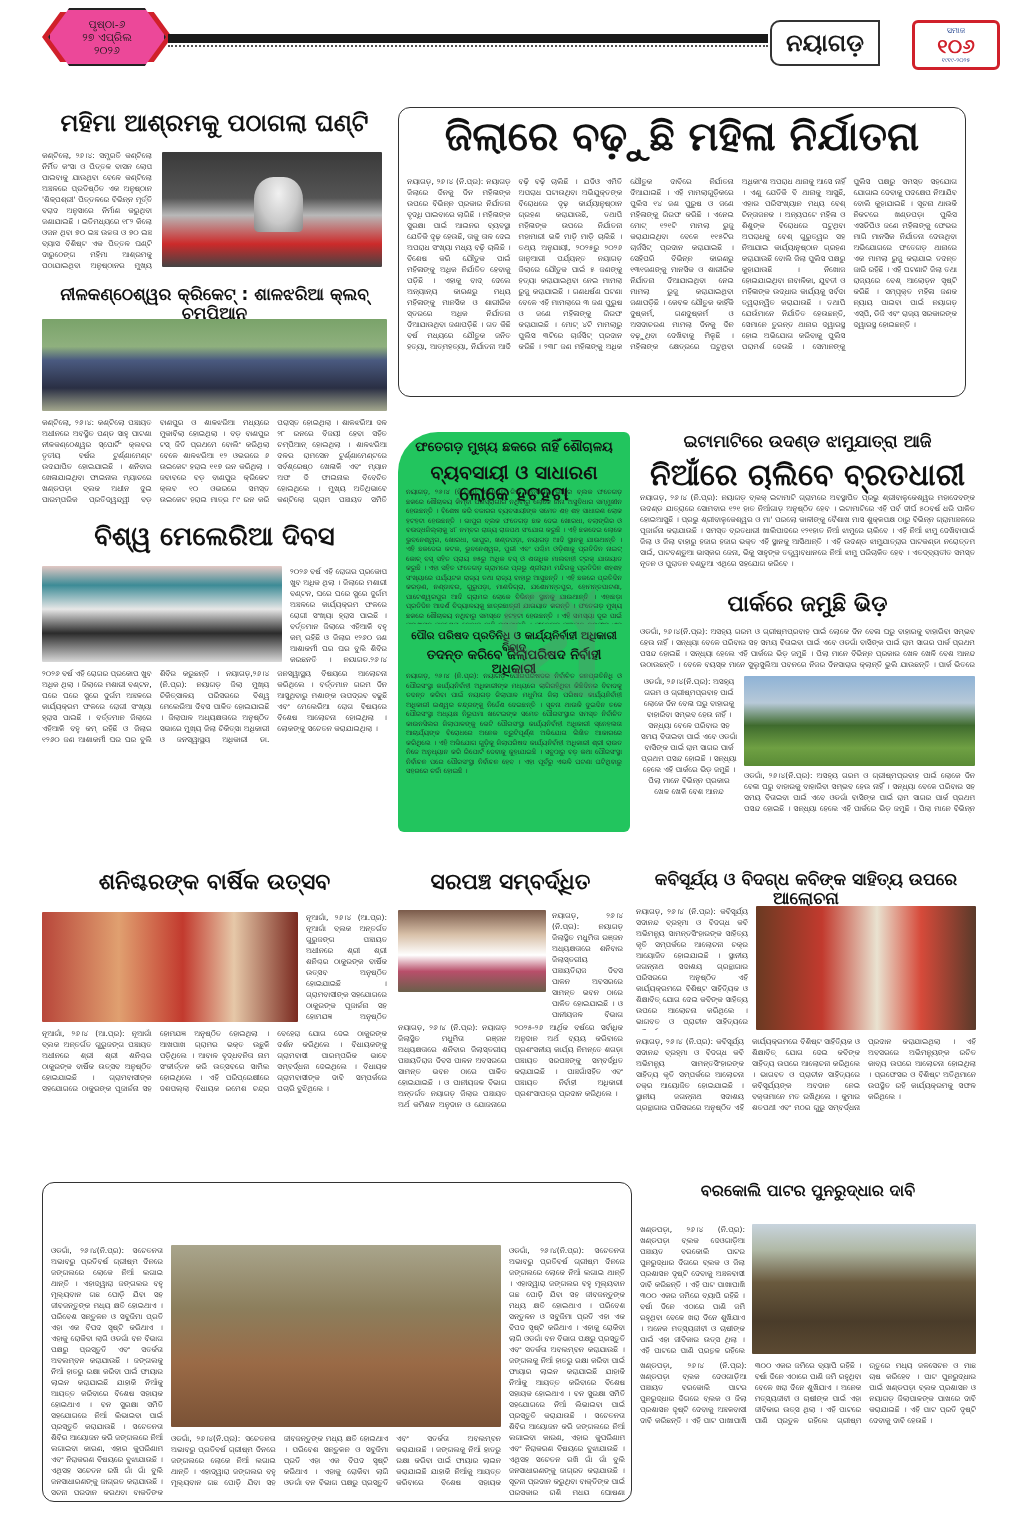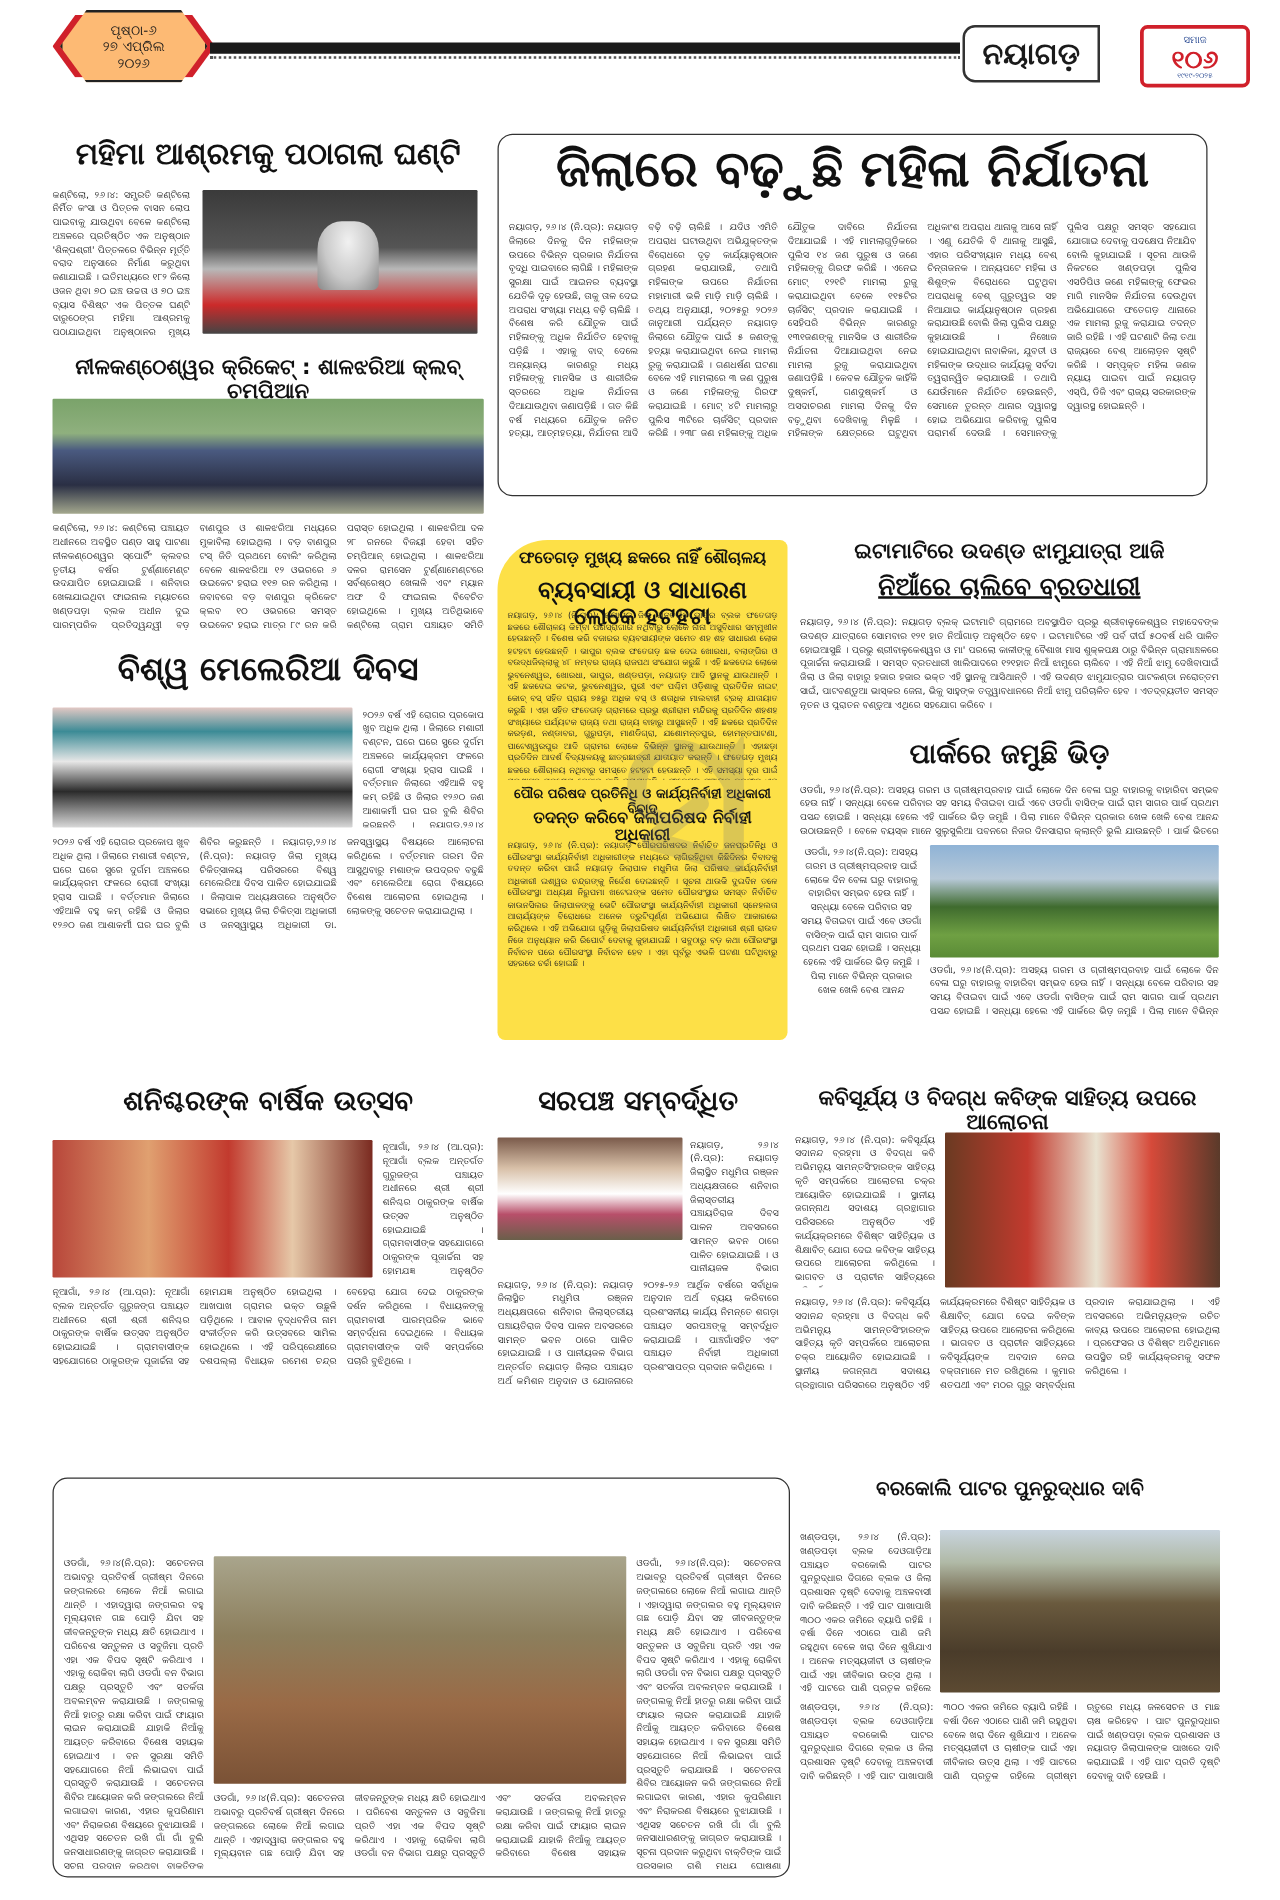--- a/index.html
+++ b/index.html
@@ -3,21 +3,21 @@
 <meta charset="utf-8">
 <style>
   * { box-sizing: border-box; margin: 0; padding: 0; }
   html, body { width: 1024px; height: 1520px; background: #fff; overflow: hidden; }
   body { font-family: "DejaVu Sans", sans-serif; color: #1a1a1a; position: relative; }
 
   
   .masthead { position: absolute; left: 0; top: 0; width: 1024px; height: 72px; }
   .page-badge {
     position: absolute; left: 48px; top: 8px; width: 118px; height: 58px;
-    background: #fdba74; border: 2px solid #222;
+    background: #ec4899; border: 2px solid #222;
     clip-path: polygon(18% 0, 82% 0, 100% 50%, 82% 100%, 18% 100%, 0 50%);
     display: flex; flex-direction: column; align-items: center; justify-content: center;
     font-size: 11px; line-height: 13px; text-align: center;
   }
   .page-badge-red {
     position: absolute; left: 42px; top: 12px; width: 130px; height: 50px; background: #d0202a;
     clip-path: polygon(14% 0, 86% 0, 100% 50%, 86% 100%, 14% 100%, 0 50%);
   }
   .rule-thick { position: absolute; left: 168px; top: 34px; width: 600px; height: 9px; background: #1a1a1a; }
   .rule-dotted { position: absolute; left: 168px; top: 45px; width: 600px; height: 3px; border-top: 2px dotted #555; }
@@ -38,21 +38,21 @@
 
   
   .article { position: absolute; }
   .headline { font-weight: bold; line-height: 1.1; text-align: center; color: #111; }
   .body-text { font-size: 7.5px; line-height: 11px; text-align: justify; color: #222; }
   .cols2 { column-count: 2; column-gap: 8px; }
   .cols3 { column-count: 3; column-gap: 8px; }
   .cols5 { column-count: 5; column-gap: 8px; }
   .photo { position: absolute; border-radius: 1px; }
   .boxed { border: 1.5px solid #333; border-radius: 12px; }
-  .pink-box { background: #fde047; border-radius: 40px 6px 6px 6px; }
+  .pink-box { background: #22c55e; border-radius: 40px 6px 6px 6px; }
 
   
   .ph-bell { background: linear-gradient(180deg,#3a3a3a 0%,#555 40%,#b8b8b8 55%,#cc2a2a 80%,#444 100%); }
   .ph-bell::after { content:""; position:absolute; left:42%; top:22%; width:22%; height:48%; background: radial-gradient(ellipse at 50% 30%, #f1f1f1 0%, #c9c9c9 55%, #888 100%); border-radius: 40% 40% 10% 10%; }
   .ph-cricket { background: linear-gradient(180deg,#7aa36a 0%,#8fb07e 30%,#4a5a80 45%,#2a2f44 75%,#a4a88e 100%); }
   .ph-malaria { background: linear-gradient(180deg,#e2c8c4 0%,#3c8b96 20%,#e7e7e7 45%,#2b2b2b 70%,#d9d9d9 100%); }
   .ph-park { background: linear-gradient(180deg,#8fb3d6 0%,#b7c9d8 30%,#3f6b2e 55%,#6fa043 80%,#5a8b36 100%); }
   .ph-shani { background: linear-gradient(90deg,#b8463a 0%,#e0a070 30%,#c23a2e 55%,#e6c8a8 75%,#7a2a20 100%); }
   .ph-sarpanch { background: linear-gradient(180deg,#7a5a4a 0%,#d8c0a8 30%,#fff 55%,#b84f6a 75%,#6a5f4a 100%); }
   .ph-kabi { background: linear-gradient(90deg,#6a3a22 0%,#c23a2e 30%,#e9e2d0 55%,#d64a3a 75%,#5a3a2a 100%); }
@@ -115,21 +115,21 @@
   <div class="body-text" style="height:136px;overflow:hidden;margin-top:4px;font-size:6.8px;line-height:9.5px;">ନୟାଗଡ଼, ୨୬।୪ (ନି.ପ୍ର): ନୟାଗଡ଼ ଜିଲା ଅନ୍ତର୍ଗତ ଭାପୁର ବ୍ଲକ ଫତେଗଡ଼ ଛକରେ ଶୌଚାଳୟ କିମ୍ବା ପରିସ୍ରାଗାର ନଥିବାରୁ ଲୋକେ ନାନା ଅସୁବିଧାର ସମ୍ମୁଖୀନ ହେଉଛନ୍ତି । ବିଶେଷ କରି ବଜାରର ବ୍ୟବସାୟୀଙ୍କ ସମେତ ଶହ ଶହ ସାଧାରଣ ଲୋକ ହଟହଟା ହେଉଛନ୍ତି । ଭାପୁର ବ୍ଲକ ଫତେଗଡ଼ ଛକ ଦେଇ ଖୋରଧା, ବଲାଙ୍ଗିର ଓ ବଉଦ୍ଧଜିଲ୍ଲାକୁ ୪୮ ନମ୍ବର ରାଜ୍ୟ ରାଜପଥ ସଂଯୋଗ କରୁଛି । ଏହି ଛକଦେଇ ଲୋକେ ଭୁବନେଶ୍ୱର, ଖୋରଧା, ଭାପୁର, ଖଣ୍ଡପଡ଼ା, ନୟାଗଡ଼ ଆଦି ସ୍ଥାନକୁ ଯାଉଥାନ୍ତି । ଏହି ଛକଦେଇ କଟକ, ଭୁବନେଶ୍ୱର, ପୁରୀ ଏବଂ ପଶ୍ଚିମ ଓଡ଼ିଶାକୁ ପ୍ରତିଦିନ ନାଇଟ୍ କୋଚ୍ ବସ୍ ସହିତ ପ୍ରାୟ ୭୫ରୁ ଅଧିକ ବସ୍ ଓ ଶତାଧିକ ମାଲବାହୀ ଟ୍ରକ୍ ଯାତାୟାତ କରୁଛି । ଏହା ସହିତ ଫତେଗଡ଼ ଗ୍ରାମରେ ପ୍ରଭୁ ଶ୍ରୀରାମ ମନ୍ଦିରକୁ ପ୍ରତିଦିନ ଶହଶହ ସଂଖ୍ୟାରେ ପର୍ଯ୍ୟଟକ ରାଜ୍ୟ ତଥା ରାଜ୍ୟ ବାହାରୁ ଆସୁଛନ୍ତି । ଏହି ଛକରେ ପ୍ରତିଦିନ କରଡ଼ଣ, ନଣ୍ଡାବର, ଗୁରୁପଡ଼ା, ମାଣଡିଗ୍ରା, ଯଶୋମନ୍ତପୁର, ହୋମନ୍ତପାଟଣା, ପାଟେଶ୍ୱରପୁର ଆଦି ଗ୍ରାମର ଲୋକେ ବିଭିନ୍ନ ସ୍ଥାନକୁ ଯାଉଥାନ୍ତି । ଏହାଛଡ଼ା ପ୍ରତିଦିନ ଆଦର୍ଶ ବିଦ୍ୟାଳୟକୁ ଛାତ୍ରଛାତ୍ରୀ ଯାତାୟାତ କରନ୍ତି । ଫତେଗଡ଼ ମୁଖ୍ୟ ଛକରେ ଶୌଚାଳୟ ନଥିବାରୁ ସମସ୍ତେ ହଟହଟା ହେଉଛନ୍ତି । ଏହି ସମସ୍ୟା ଦୂର ପାଇଁ ପ୍ରଶାସନ ପଦକ୍ଷେପ ନେବାକୁ ଦାବି କରାଯାଇଛି । ଫତେଗଡ଼ ପଞ୍ଚାୟତ ତରଫରୁ ଏକ ଶୌଚାଳୟ ନିର୍ମାଣ କରିବାକୁ ଦାବି ହେଉଛି ।</div>
   <div class="headline" style="font-size:10.5px;height:18px;margin-top:6px;">ପୌର ପରିଷଦ ପ୍ରତିନିଧି ଓ କାର୍ଯ୍ୟନିର୍ବାହୀ ଅଧିକାରୀ ବିବାଦ</div>
   <div class="headline" style="font-size:13px;height:20px;">ତଦନ୍ତ କରିବେ ଜିଲାପରିଷଦ ନିର୍ବାହୀ ଅଧିକାରୀ</div>
   <div class="body-text" style="height:118px;overflow:hidden;margin-top:4px;font-size:6.8px;line-height:9.5px;">ନୟାଗଡ଼, ୨୬।୪ (ନି.ପ୍ର): ନୟାଗଡ଼ ପୌରପରିଷଦର ନିର୍ବାଚିତ ଜନପ୍ରତିନିଧି ଓ ପୌରସଂସ୍ଥା କାର୍ଯ୍ୟନିର୍ବାହୀ ଅଧିକାରୀଙ୍କ ମଧ୍ୟରେ ଲାଗିରହିଥିବା କିଛିଦିନର ବିବାଦକୁ ତଦନ୍ତ କରିବା ପାଇଁ ନୟାଗଡ଼ ଜିଲାପାଳ ମଧୁମିତା ଜିଲା ପରିଷଦ କାର୍ଯ୍ୟନିର୍ବାହୀ ଅଧିକାରୀ ଇଶ୍ୱର ଚନ୍ଦ୍ରଙ୍କୁ ନିର୍ଦ୍ଦେଶ ଦେଇଛନ୍ତି । ସୂଚନା ଥାଉକି ଦୁଇଦିନ ତଳେ ପୌରସଂସ୍ଥା ଅଧ୍ୟକ୍ଷ ନିରୁପମା ଖଟେଇଙ୍କ ସମେତ ପୌରସଂସ୍ଥାର ସମସ୍ତ ନିର୍ବାଚିତ କାଉନସିଲର ଜିଲାପାଳଙ୍କୁ ଭେଟି ପୌରସଂସ୍ଥା କାର୍ଯ୍ୟନିର୍ବାହୀ ଅଧିକାରୀ ସ୍ନେହଲତା ଆଚାର୍ଯ୍ୟଙ୍କ ବିରୋଧରେ ଅନେକ ତ୍ରୁଟିପୂର୍ଣ୍ଣ ଅଭିଯୋଗ ଲିଖିତ ଆକାରରେ କରିଥିଲେ । ଏହି ଅଭିଯୋଗ ଗୁଡ଼ିକୁ ଜିଲାପରିଷଦ କାର୍ଯ୍ୟନିର୍ବାହୀ ଅଧିକାରୀ ଶ୍ରୀ ରାଉତ ନିଜେ ଅନୁଧ୍ୟାନ କରି ରିପୋର୍ଟ ଦେବାକୁ କୁହାଯାଇଛି । ସବୁଠାରୁ ବଡ଼ କଥା ପୌରସଂସ୍ଥା ନିର୍ବାଚନ ପରେ ପୌରସଂସ୍ଥା ନିର୍ବାଚନ ହେବ । ଏହା ପୂର୍ବରୁ ଏଭଳି ଘଟଣା ଘଟିଥିବାରୁ ସହରରେ ଚର୍ଚ୍ଚା ହୋଇଛି ।</div>
 </div>
 
 <div class="watermark">ସ</div>
 
 <div class="article" style="left:640px;top:432px;width:335px;height:130px;">
   <div class="headline" style="font-size:17px;height:26px;">ଇଟାମାଟିରେ ଉଦଣ୍ଡ ଝାମୁଯାତ୍ରା ଆଜି</div>
-  <div class="headline" style="font-size:20px;height:32px;text-decoration:underline;">ନିଆଁରେ ଚାଲିବେ ବ୍ରତଧାରୀ</div>
+  <div class="headline" style="font-size:30px;height:32px;">ନିଆଁରେ ଚାଲିବେ ବ୍ରତଧାରୀ</div>
   <div class="body-text" style="height:76px;overflow:hidden;margin-top:2px;">ନୟାଗଡ଼, ୨୬।୪ (ନି.ପ୍ର): ନୟାଗଡ଼ ବ୍ଲକ୍ ଇଟାମାଟି ଗ୍ରାମରେ ଅବସ୍ଥାପିତ ପ୍ରଭୁ ଶ୍ରୀବାଳୁକେଶ୍ୱର ମହାଦେବଙ୍କ ଉଦଣ୍ଡ ଯାତ୍ରାରେ ସୋମବାର ୧୨୧ ହାତ ନିଆଁଗାଡ଼ ଅନୁଷ୍ଠିତ ହେବ । ଇଟାମାଟିରେ ଏହି ପର୍ବ ଦୀର୍ଘ ୫୦ବର୍ଷ ଧରି ପାଳିତ ହୋଇଆସୁଛି । ପ୍ରଭୁ ଶ୍ରୀବାଳୁକେଶ୍ୱର ଓ ମା' ପରଲୋ କାଳୀଙ୍କୁ ବୈଶାଖ ମାସ ଶୁକ୍ଳପକ୍ଷ ଠାରୁ ବିଭିନ୍ନ ଗ୍ରାମାଞ୍ଚଳରେ ପୂଜାର୍ଚ୍ଚନା କରାଯାଉଛି । ସମସ୍ତ ବ୍ରତଧାରୀ ଖାଲିପାଦରେ ୧୨୧ହାତ ନିଆଁ ଝାମୁରେ ଚାଲିବେ । ଏହି ନିଆଁ ଝାମୁ ଦେଖିବାପାଇଁ ଜିଲା ଓ ଜିଲା ବାହାରୁ ହଜାର ହଜାର ଭକ୍ତ ଏହି ସ୍ଥାନକୁ ଆସିଥାନ୍ତି । ଏହି ଉଦଣ୍ଡ ଝାମୁଯାତ୍ରାର ପାଟକଣ୍ଡା ନରୋତ୍ତମ ସାଇଁ, ପାଟବଣ୍ଡୁଆ ଭାସ୍କର ଜେନା, ଭିକୁ ସାହୁଙ୍କ ତତ୍ତ୍ୱାବଧାନରେ ନିଆଁ ଝାମୁ ପରିଚାଳିତ ହେବ । ଏତଦ୍‌ବ୍ୟତୀତ ସମସ୍ତ ନୂତନ ଓ ପୁରାତନ ବଣ୍ଡୁଆ ଏଥିରେ ସହଯୋଗ କରିବେ ।</div>
 </div>
 
 <div class="article" style="left:640px;top:592px;width:335px;height:250px;">
   <div class="headline" style="font-size:22px;height:34px;">ପାର୍କରେ ଜମୁଛି ଭିଡ଼</div>
   <div class="body-text" style="height:44px;overflow:hidden;">ଓଡଗାଁ, ୨୬।୪(ନି.ପ୍ର): ଅସହ୍ୟ ଗରମ ଓ ଗ୍ରୀଷ୍ମପ୍ରବାହ ପାଇଁ ଲୋକେ ଦିନ ବେଳା ଘରୁ ବାହାରକୁ ବାହାରିବା ସମ୍ଭବ ହେଉ ନାହିଁ । ସନ୍ଧ୍ୟା ବେଳେ ପରିବାର ସହ ସମୟ ବିତାଇବା ପାଇଁ ଏବେ ଓଡଗାଁ ବାସିଙ୍କ ପାଇଁ ରାମ ସାଗର ପାର୍କ ପ୍ରଥମ ପସନ୍ଦ ହୋଇଛି । ସନ୍ଧ୍ୟା ହେଲେ ଏହି ପାର୍କରେ ଭିଡ଼ ଜମୁଛି । ପିଲା ମାନେ ବିଭିନ୍ନ ପ୍ରକାର ଖେଳ ଖେଳି ବେଶ ଆନନ୍ଦ ଉଠାଉଛନ୍ତି । ବେଳେ ବୟସ୍କ ମାନେ ସୁଲୁସୁଲିଆ ପବନରେ ନିଜର ଦିନସାରାର କ୍ଲାନ୍ତି ଭୁଲି ଯାଉଛନ୍ତି । ପାର୍କ ଭିତରେ ଷ୍ଟାଟର ଫାଉଣ୍ଟେନରେ ସଙ୍ଗୀତ ସହ ପାଣି ନେବାକୁ ପ୍ରବନ୍ଧ ଉପରେ ପରିଚାଳିତ ହେଉଛି । ଏହାକୁ ଦେଖିବା ପାଇଁ ଲୋକଙ୍କ ଭିଡ଼ ଲାଗୁଛି । ପାର୍କର ସୌନ୍ଦର୍ଯ୍ୟକରଣ ପାଇଁ ସାଧାରଣରେ ଆଲୋଚନା ହେଉଛି ।</div>
   <div class="body-text" style="position:absolute;left:0;top:84px;width:98px;height:120px;overflow:hidden;text-align:center;">ଓଡଗାଁ, ୨୬।୪(ନି.ପ୍ର): ଅସହ୍ୟ ଗରମ ଓ ଗ୍ରୀଷ୍ମପ୍ରବାହ ପାଇଁ ଲୋକେ ଦିନ ବେଳା ଘରୁ ବାହାରକୁ ବାହାରିବା ସମ୍ଭବ ହେଉ ନାହିଁ । ସନ୍ଧ୍ୟା ବେଳେ ପରିବାର ସହ ସମୟ ବିତାଇବା ପାଇଁ ଏବେ ଓଡଗାଁ ବାସିଙ୍କ ପାଇଁ ରାମ ସାଗର ପାର୍କ ପ୍ରଥମ ପସନ୍ଦ ହୋଇଛି । ସନ୍ଧ୍ୟା ହେଲେ ଏହି ପାର୍କରେ ଭିଡ଼ ଜମୁଛି । ପିଲା ମାନେ ବିଭିନ୍ନ ପ୍ରକାର ଖେଳ ଖେଳି ବେଶ ଆନନ୍ଦ ଉଠାଉଛନ୍ତି । ବେଳେ ବୟସ୍କ ମାନେ ସୁଲୁସୁଲିଆ ପବନରେ ନିଜର ଦିନସାରାର କ୍ଲାନ୍ତି ଭୁଲି ଯାଉଛନ୍ତି । ପାର୍କ ଭିତରେ ଷ୍ଟାଟର ଫାଉଣ୍ଟେନରେ ସଙ୍ଗୀତ ସହ ପାଣି ନେବାକୁ ପ୍ରବନ୍ଧ ଉପରେ ପରିଚାଳିତ ହେଉଛି । ଏହାକୁ ଦେଖିବା ପାଇଁ ଲୋକଙ୍କ ଭିଡ଼ ଲାଗୁଛି । ପାର୍କର ସୌନ୍ଦର୍ଯ୍ୟକରଣ ପାଇଁ ସାଧାରଣରେ ଆଲୋଚନା ହେଉଛି ।</div>
   <div class="photo ph-park" style="left:104px;top:84px;width:231px;height:90px;"></div>
   <div class="body-text" style="position:absolute;left:104px;top:178px;width:231px;height:44px;overflow:hidden;">ଓଡଗାଁ, ୨୬।୪(ନି.ପ୍ର): ଅସହ୍ୟ ଗରମ ଓ ଗ୍ରୀଷ୍ମପ୍ରବାହ ପାଇଁ ଲୋକେ ଦିନ ବେଳା ଘରୁ ବାହାରକୁ ବାହାରିବା ସମ୍ଭବ ହେଉ ନାହିଁ । ସନ୍ଧ୍ୟା ବେଳେ ପରିବାର ସହ ସମୟ ବିତାଇବା ପାଇଁ ଏବେ ଓଡଗାଁ ବାସିଙ୍କ ପାଇଁ ରାମ ସାଗର ପାର୍କ ପ୍ରଥମ ପସନ୍ଦ ହୋଇଛି । ସନ୍ଧ୍ୟା ହେଲେ ଏହି ପାର୍କରେ ଭିଡ଼ ଜମୁଛି । ପିଲା ମାନେ ବିଭିନ୍ନ ପ୍ରକାର ଖେଳ ଖେଳି ବେଶ ଆନନ୍ଦ ଉଠାଉଛନ୍ତି । ବେଳେ ବୟସ୍କ ମାନେ ସୁଲୁସୁଲିଆ ପବନରେ ନିଜର ଦିନସାରାର କ୍ଲାନ୍ତି ଭୁଲି ଯାଉଛନ୍ତି । ପାର୍କ ଭିତରେ ଷ୍ଟାଟର ଫାଉଣ୍ଟେନରେ ସଙ୍ଗୀତ ସହ ପାଣି ନେବାକୁ ପ୍ରବନ୍ଧ ଉପରେ ପରିଚାଳିତ ହେଉଛି । ଏହାକୁ ଦେଖିବା ପାଇଁ ଲୋକଙ୍କ ଭିଡ଼ ଲାଗୁଛି । ପାର୍କର ସୌନ୍ଦର୍ଯ୍ୟକରଣ ପାଇଁ ସାଧାରଣରେ ଆଲୋଚନା ହେଉଛି ।</div>
 </div>

